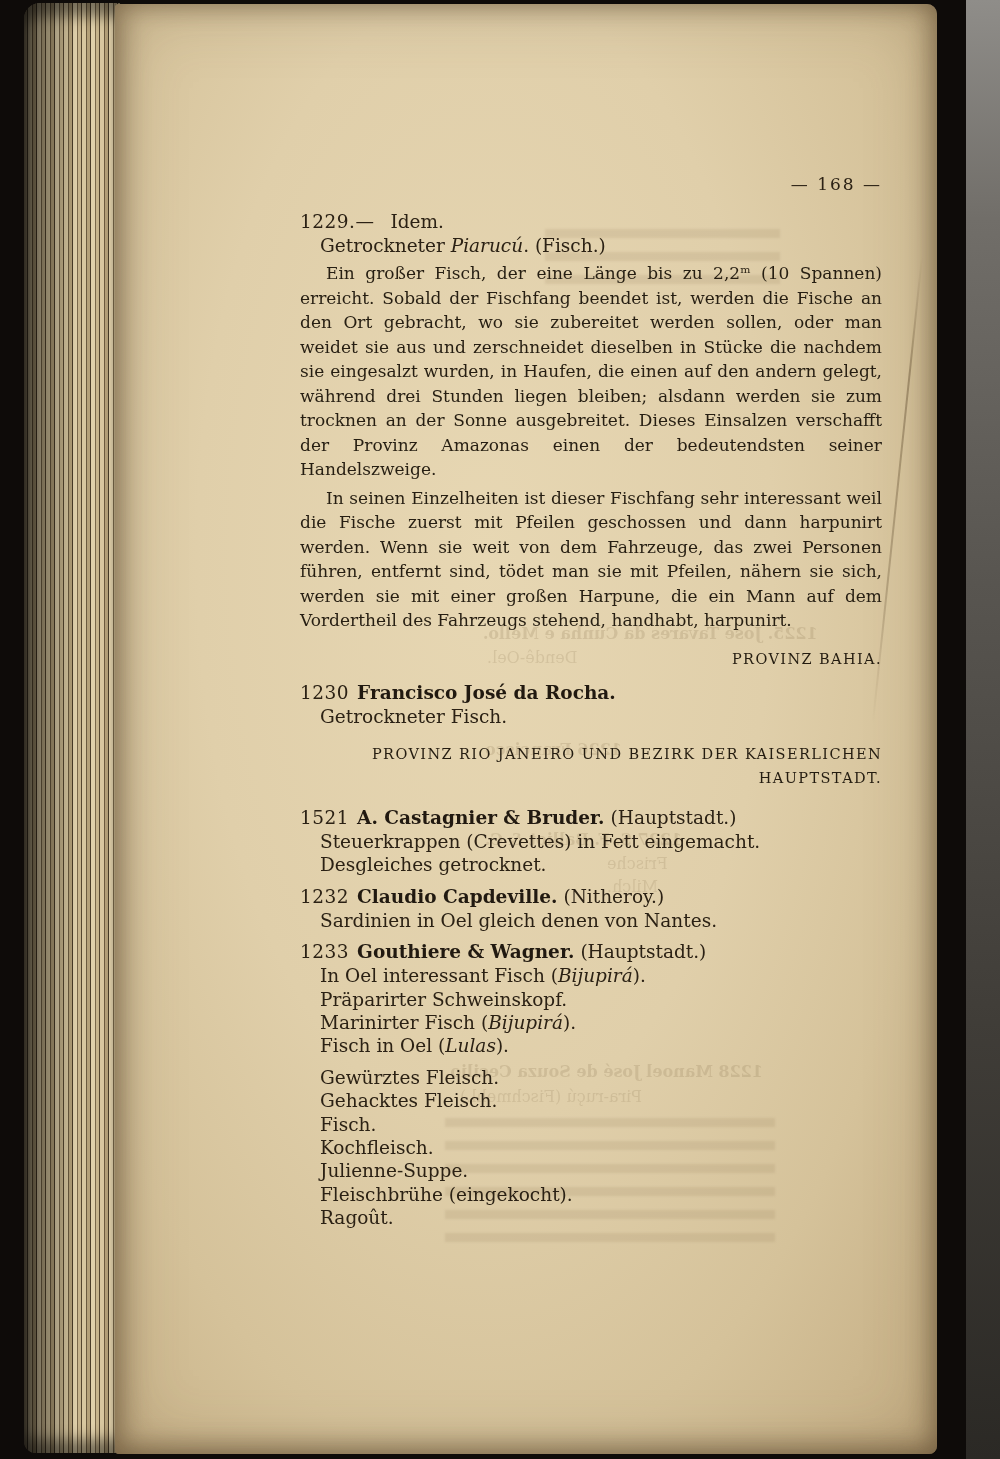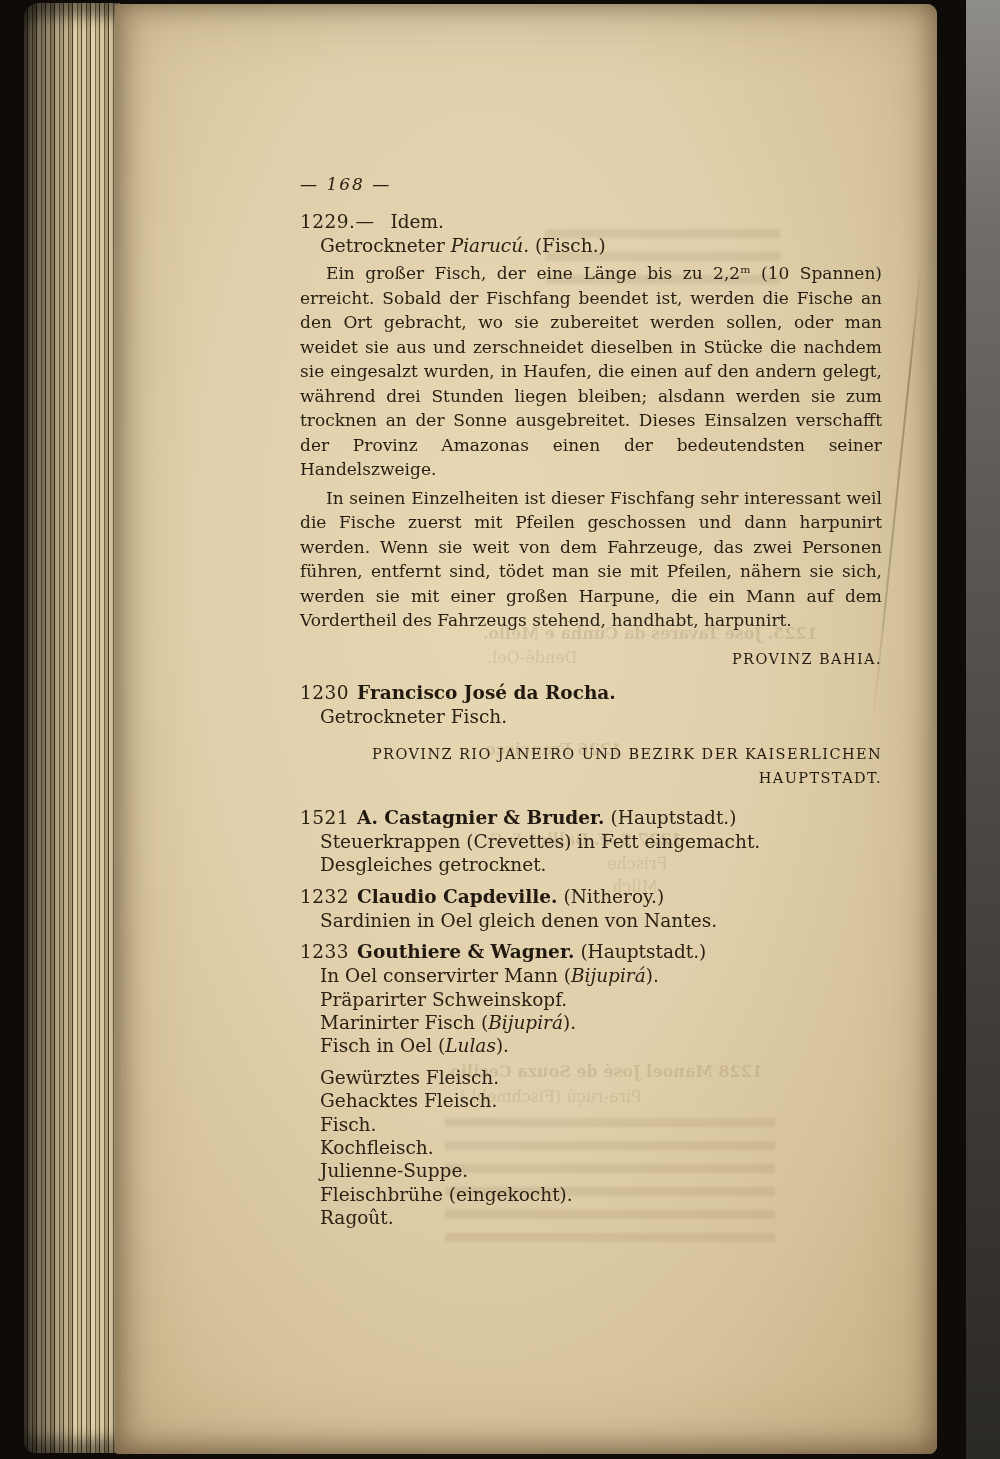--- a/index.html
+++ b/index.html
@@ -59,22 +59,22 @@
   .bleed-block {
     position:absolute; pointer-events:none; filter:blur(1px);
     background:repeating-linear-gradient(0deg,
       rgba(125,103,67,.12) 0 9px, rgba(125,103,67,0) 9px 23px);
   }
 
   
   .content { position:absolute; left:185px; top:170px; width:582px; color:#2b2114; }
 
   .pagenum {
-    text-align:left; font-size:17px; letter-spacing:2px;
-    margin-bottom:16px; color:#2b2114;font-style:italic;
+    text-align:right; font-size:17px; letter-spacing:2px;
+    margin-bottom:16px; color:#2b2114;
   }
 
   .e-head { font-size:18.5px; line-height:24px; }
   .e-num  { letter-spacing:.5px; margin-right:8px; }
   .e-num.wide { margin-right:16px; }
   .e-name { font-weight:700; color:#211910; }
   .e-loc  { margin-left:6px; }
 
   .sub { padding-left:20px; font-size:18.5px; line-height:24px; }
 
@@ -154,21 +154,21 @@
           <span class="e-num">1232</span><span class="e-name">Claudio Capdeville.</span><span class="e-loc">(Nitheroy.)</span>
         </div>
         <div class="item">Sardinien in Oel gleich denen von Nantes.</div>
       </div>
 
       <div class="entry">
         <div class="e-head">
           <span class="e-num">1233</span><span class="e-name">Gouthiere &amp; Wagner.</span><span class="e-loc">(Hauptstadt.)</span>
         </div>
         <div class="item">
-          <span>In Oel conservirter Mann (</span><span class="it">Bijupirá</span><span>).</span>
+          <span>In Oel interessant Fisch (</span><span class="it">Bijupirá</span><span>).</span>
         </div>
         <div class="item">Präparirter Schweinskopf.</div>
         <div class="item">
           <span>Marinirter Fisch (</span><span class="it">Bijupirá</span><span>).</span>
         </div>
         <div class="item">
           <span>Fisch in Oel (</span><span class="it">Lulas</span><span>).</span>
         </div>
       </div>
 

